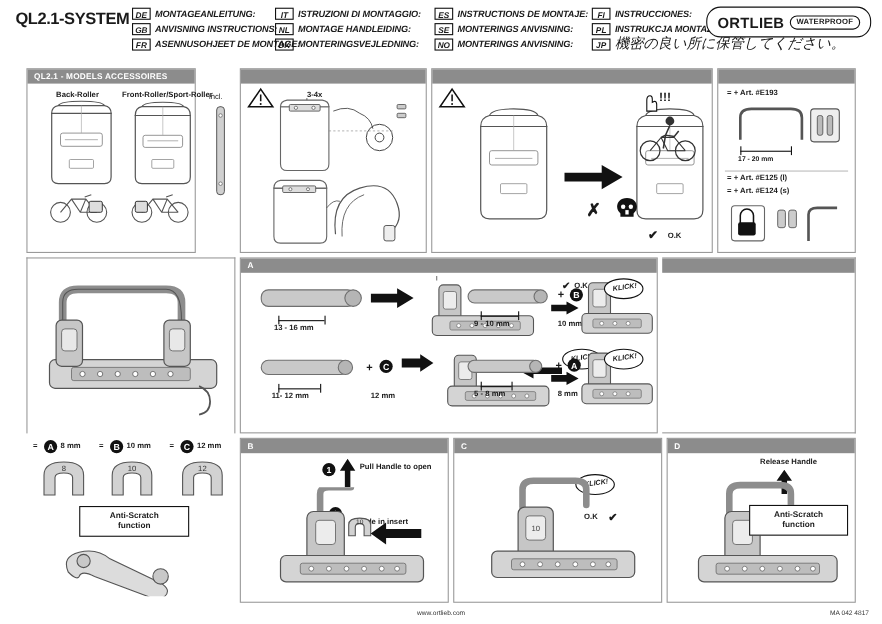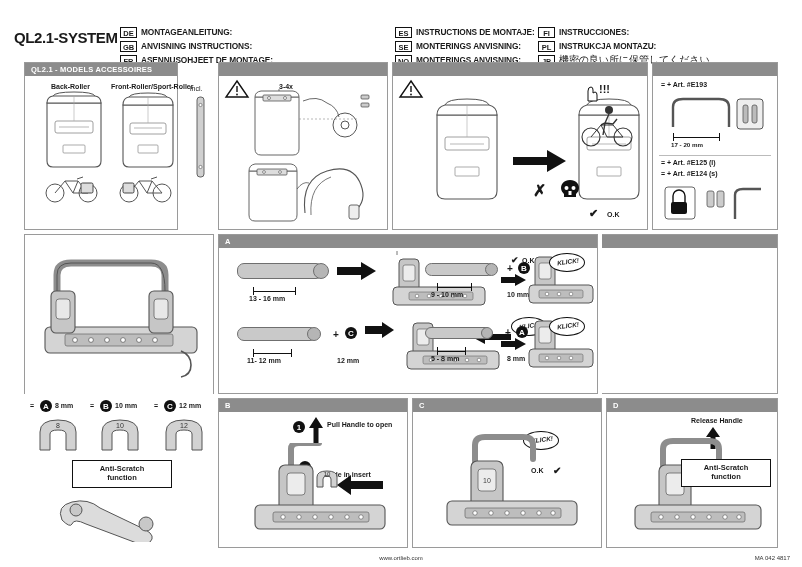--- a/index.html
+++ b/index.html
@@ -17,33 +17,34 @@
   }
   .page {
     position: absolute;
     left: 0; top: 0;
     width: 802px; height: 567px;
   }
 
   
   .header {
     position: absolute;
-    left: 10px; top: 20px;
+    left: 10px; top: 0;
     width: 782px; height: 44px;
   }
   .sys-title {
     position: absolute;
     left: 4px; top: 9px;
     font-size: 15px;
     font-weight: bold;
     letter-spacing: -0.4px;
   }
   .lang-col {
     position: absolute;
     top: 6px;
+    font-style: italic;
   }
   .lang-row {
     display: flex;
     align-items: center;
     height: 12px;
     margin-bottom: 2px;
   }
   .lang-code {
     display: inline-block;
     min-width: 17px;
@@ -55,21 +56,21 @@
     font-weight: bold;
     margin-right: 4px;
     box-sizing: border-box;
   }
   .lang-label {
     font-size: 8.3px;
     font-weight: bold;
     letter-spacing: -0.1px;
     white-space: nowrap;
   }
-  .lang-label.jp { font-weight: normal; font-size: 10px; }
+  .lang-label.jp { font-weight: normal; font-size: 13px; }
 
   .logo {
     position: absolute;
     right: 0; top: 6px;
     width: 148px; height: 26px;
     border: 1.6px solid #111;
     border-radius: 13px;
     display: flex;
     align-items: center;
     justify-content: center;
@@ -230,20 +231,34 @@
       <div class="lang-row">
         <span class="lang-code">GB</span>
         <span class="lang-label">ANVISNING INSTRUCTIONS:</span>
       </div>
       <div class="lang-row">
         <span class="lang-code">FR</span>
         <span class="lang-label">ASENNUSOHJEET DE MONTAGE:</span>
       </div>
     </div>
 
+    <div class="lang-col" style="left:240px;">
+      <div class="lang-row">
+        <span class="lang-code">IT</span>
+        <span class="lang-label">ISTRUZIONI DI MONTAGGIO:</span>
+      </div>
+      <div class="lang-row">
+        <span class="lang-code">NL</span>
+        <span class="lang-label">MONTAGE HANDLEIDING:</span>
+      </div>
+      <div class="lang-row">
+        <span class="lang-code">DK</span>
+        <span class="lang-label">MONTERINGSVEJLEDNING:</span>
+      </div>
+    </div>
 
     <div class="lang-col" style="left:385px;">
       <div class="lang-row">
         <span class="lang-code">ES</span>
         <span class="lang-label">INSTRUCTIONS DE MONTAJE:</span>
       </div>
       <div class="lang-row">
         <span class="lang-code">SE</span>
         <span class="lang-label">MONTERINGS ANVISNING:</span>
       </div>
@@ -261,20 +276,24 @@
       <div class="lang-row">
         <span class="lang-code">PL</span>
         <span class="lang-label">INSTRUKCJA MONTAZU:</span>
       </div>
       <div class="lang-row">
         <span class="lang-code">JP</span>
         <span class="lang-label jp">機密の良い所に保管してください。</span>
       </div>
     </div>
 
+    <div class="logo">
+      <span class="logo-text">ORTLIEB</span>
+      <span class="logo-badge">WATERPROOF</span>
+    </div>
   </div>
 
   <div class="panel" style="left:24px; top:62px; width:154px; height:168px;">
     <div class="panel-title full">QL2.1 - MODELS ACCESSOIRES</div>
 
     <div class="cap" style="left:26px; top:20px;">Back-Roller</div>
     <div class="cap" style="left:86px; top:20px;">Front-Roller/Sport-Roller</div>
     <div class="cap reg" style="left:165px; top:22px;">incl.</div>
 
     <svg class="abs" style="left:14px; top:28px;" width="72" height="80" viewBox="0 0 72 80">

